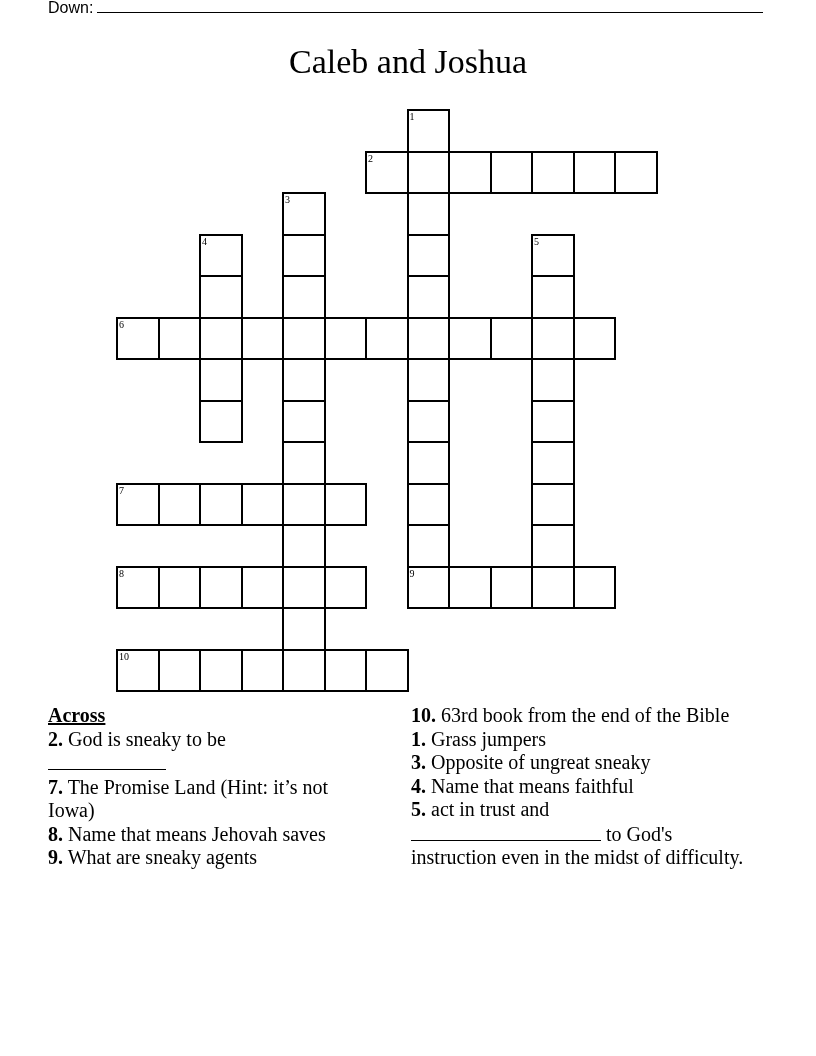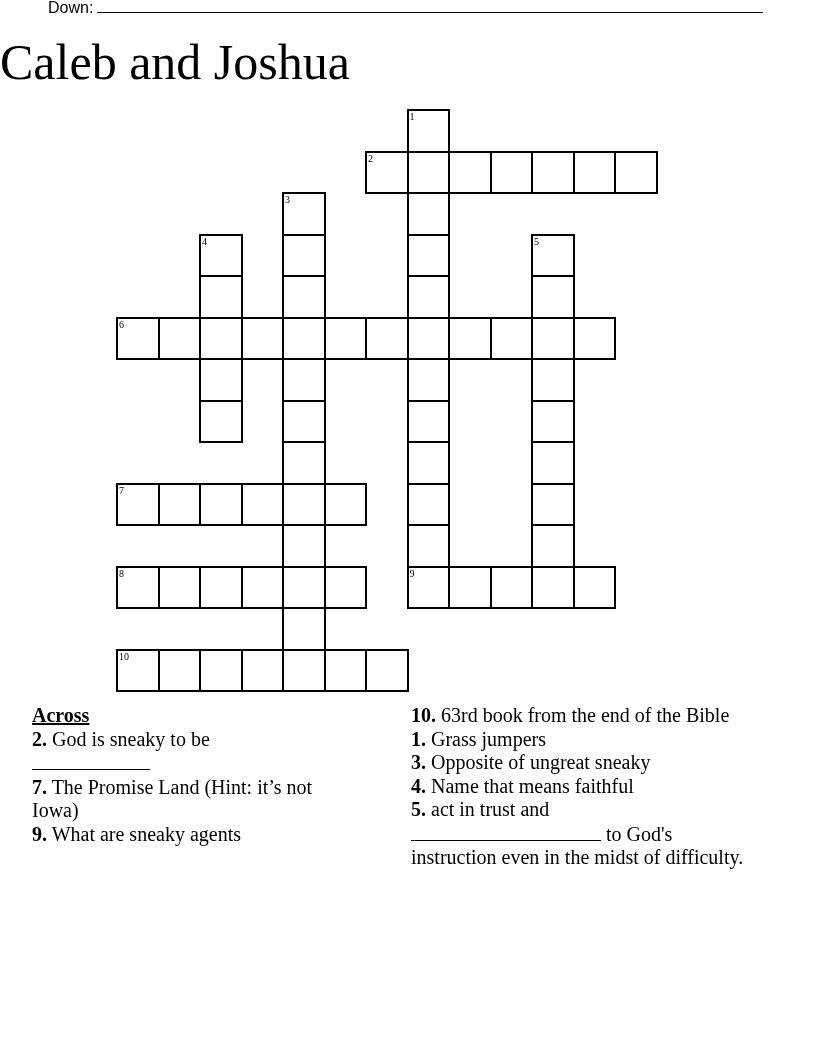--- a/index.html
+++ b/index.html
@@ -4,36 +4,36 @@
 <style>
   html, body { margin: 0; padding: 0; background: #ffffff; }
   body { width: 816px; height: 1056px; position: relative; overflow: hidden; color: #000; }
   .name-line {
     position: absolute; left: 48px; top: -2px;
     font-family: "Liberation Sans", sans-serif; font-size: 16px; line-height: 20px;
     white-space: nowrap;
   }
   .name-blank { display: inline-block; width: 666px; border-bottom: 1px solid #000; height: 14px; margin-left: 4px; vertical-align: baseline; }
   .title {
-    position: absolute; left: 0; width: 816px; top: 30px; text-align: left;
-    font-family: "Liberation Serif", serif; font-size: 50px; line-height: 64px;
+    position: absolute; left: 0; width: 816px; top: 30px; text-align: center;
+    font-family: "Liberation Serif", serif; font-size: 34px; line-height: 64px;
   }
   .grid { position: absolute; left: 0; top: 0; width: 816px; height: 700px; }
   .cell {
     position: absolute; box-sizing: border-box; width: 43.5px; height: 43.5px;
     border: 2px solid #000; background: #fff;
   }
   .cell-num {
     position: absolute; left: 1px; top: 0px;
     font-family: "Liberation Serif", serif; font-size: 10px; line-height: 11px;
   }
   .clues {
     position: absolute; font-family: "Liberation Serif", serif; font-size: 20px; line-height: 23.5px;
   }
-  .clues-left { left: 32px; top: 704px; width: 320px; font-family: Liberation Serif, serif; }
+  .clues-left { left: 48px; top: 704px; width: 320px; font-family: Liberation Serif, serif; }
   .clues-right { left: 411px; top: 704px; width: 340px; }
   .section-head { font-weight: bold; text-decoration: underline; }
   .clue .num { font-weight: bold; }
   .blank-long { display: inline-block; border-bottom: 1px solid #000; height: 18px; vertical-align: baseline; }
 </style>
 </head>
 <body>
 
 <div class="name-line">
   <span>Down:</span><span class="name-blank"></span>
@@ -140,20 +140,24 @@
   <div class="clue">
     <span class="num">2.</span>
     <span>God is sneaky to be</span><br>
     <span class="blank-long" style="width:118px"></span>
   </div>
   <div class="clue">
     <span class="num">7.</span>
     <span>The Promise Land (Hint: it’s not Iowa)</span>
   </div>
   <div class="clue">
+    <span class="num">8.</span>
+    <span>Name that means Jehovah saves</span>
+  </div>
+  <div class="clue">
     <span class="num">9.</span>
     <span>What are sneaky agents</span>
   </div>
 </div>
 
 <div class="clues clues-right">
   <div class="clue">
     <span class="num">10.</span>
     <span>63rd book from the end of the Bible</span>
   </div>

